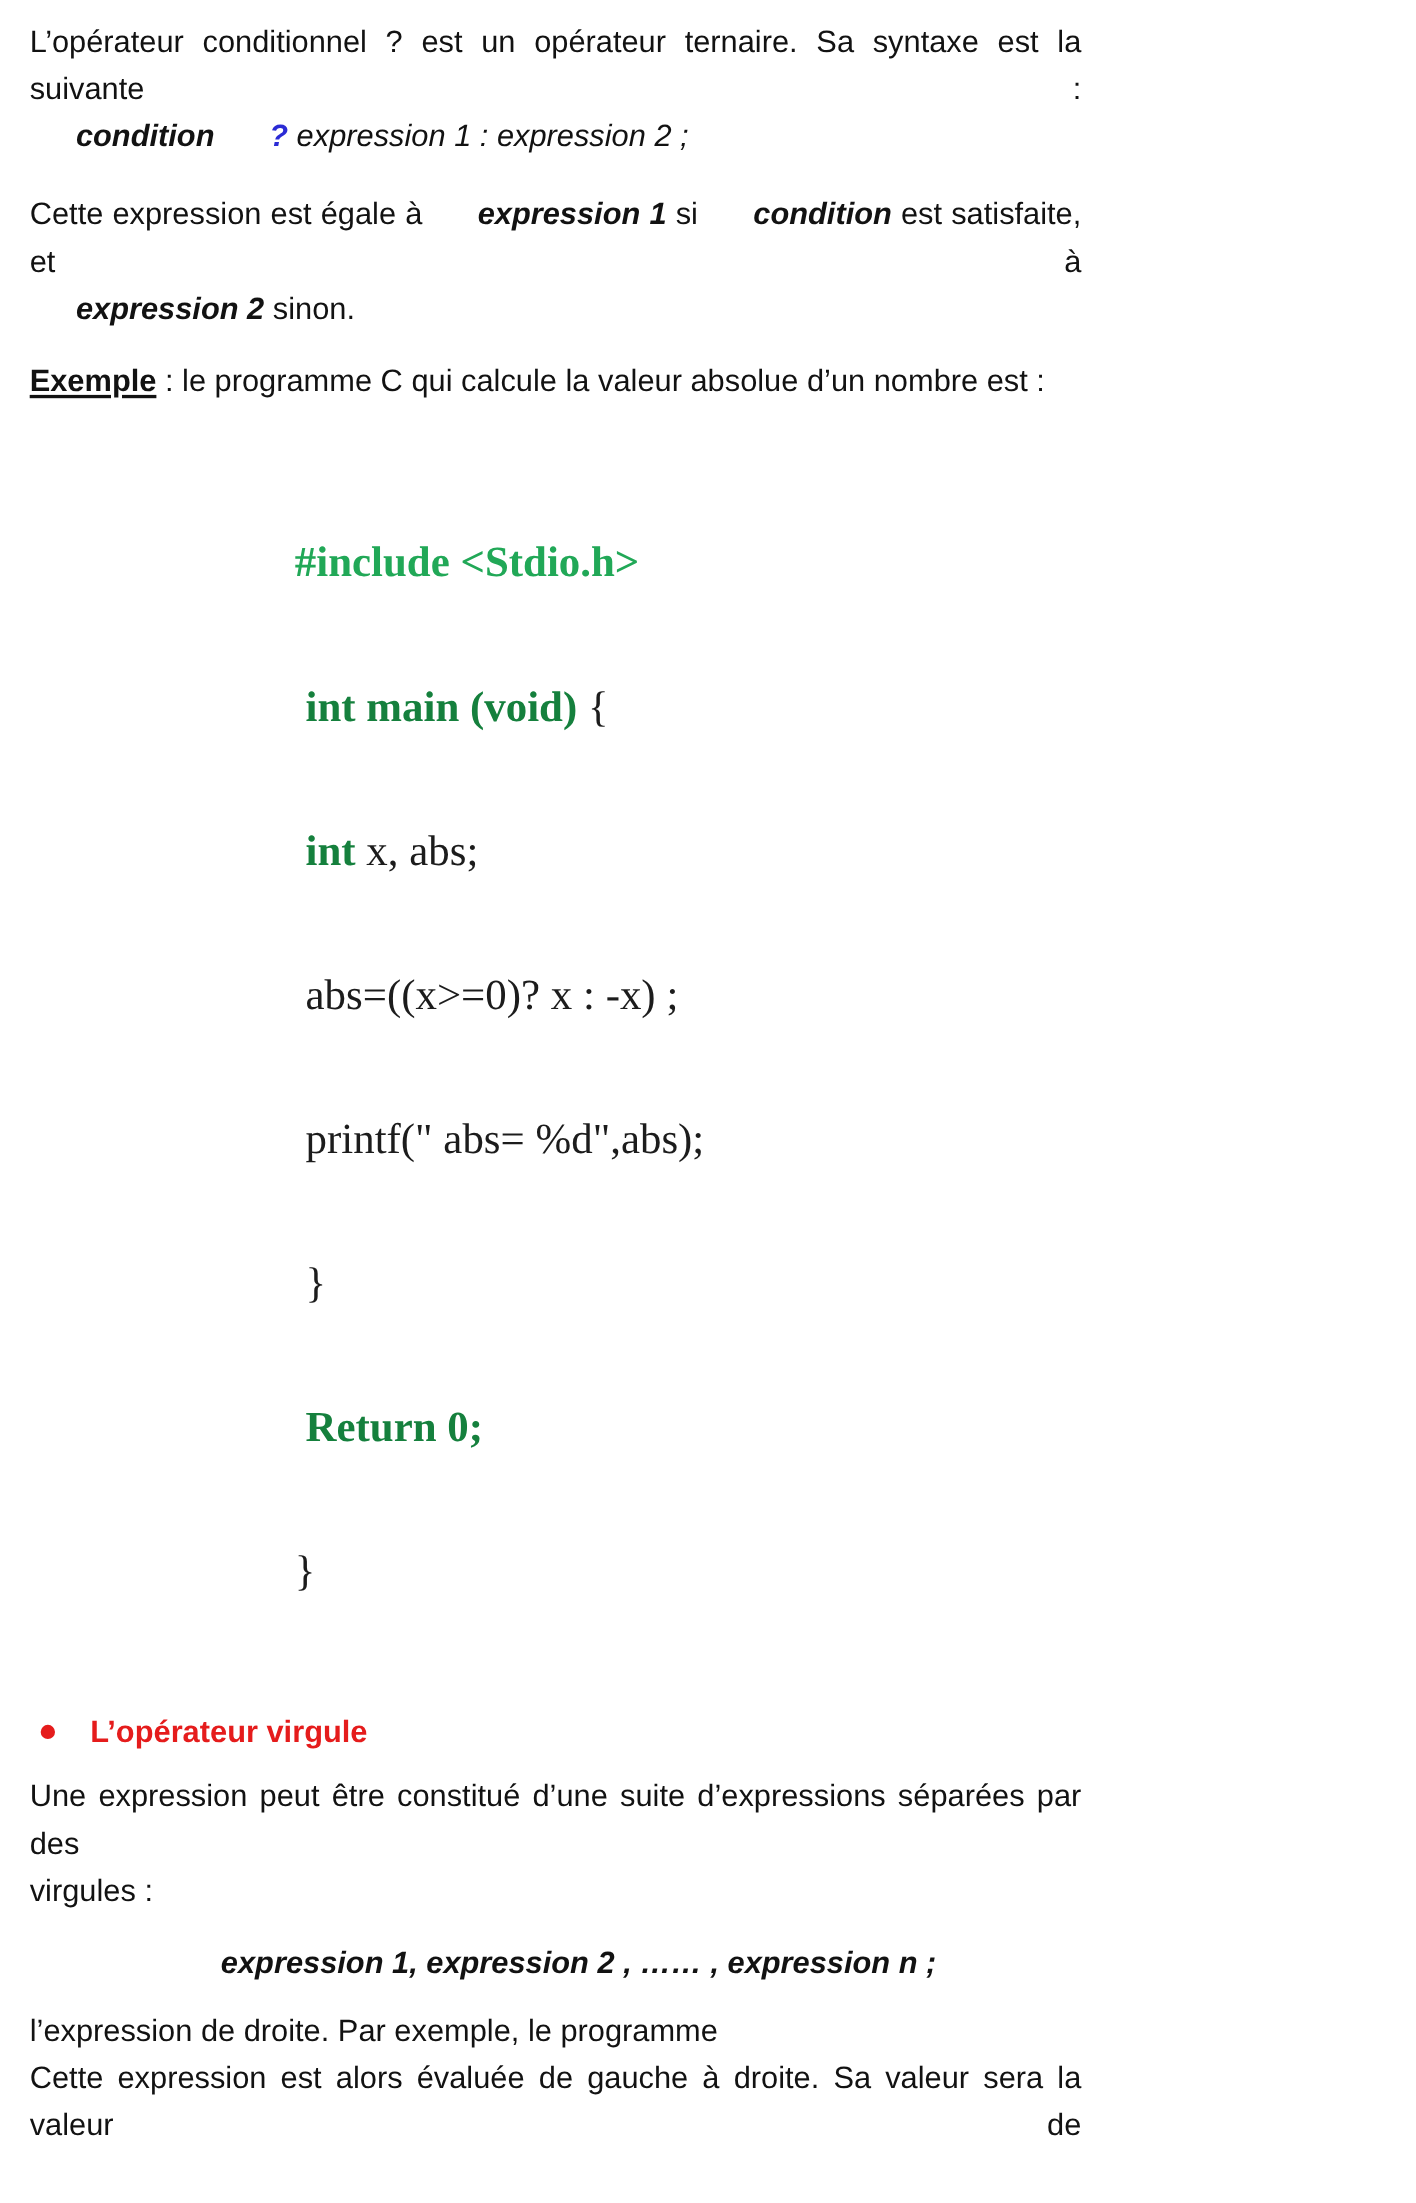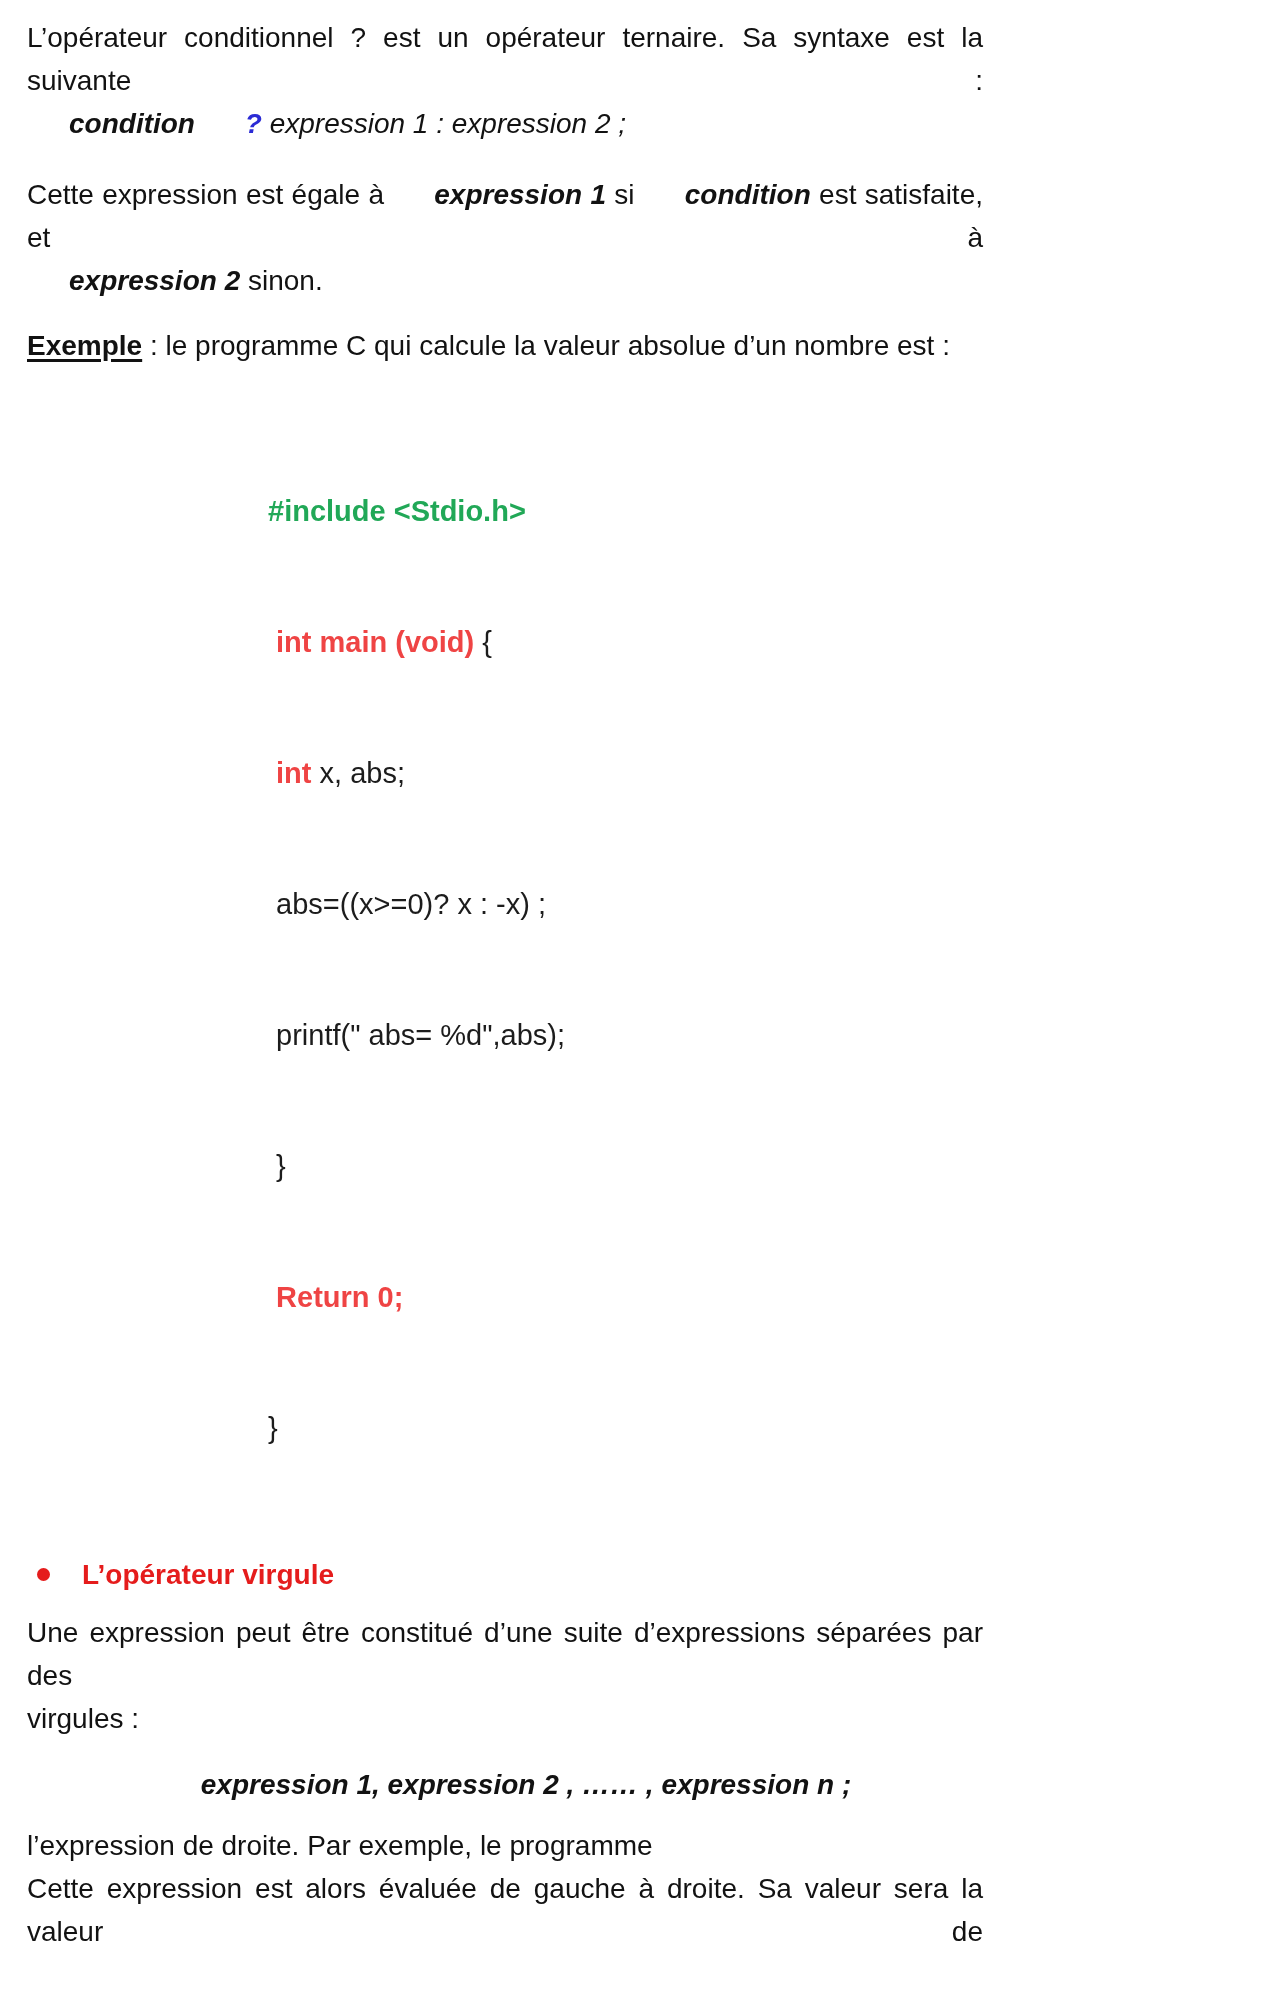--- a/index.html
+++ b/index.html
@@ -26,27 +26,27 @@
   .mt-p2{margin-top:28px;}
   .mt-ex{margin-top:22px;}
   .mt-c1{margin-top:35px;}
   .mt-h1{margin-top:15px;}
   .mt-p3{margin-top:15px;}
   .mt-ctr{margin-top:23px;}
   .mt-p5{margin-top:18px;}
   .mt-c2{margin-top:26px;}
 
   .code{
-    font-family:Liberation Sans, sans-serif;
-    font-size:29px;line-height:44px;
+    font-family:Liberation Serif, serif;
+    font-size:39px;line-height:44px;
     white-space:pre;color:#1c1c1c;
   }
   .code-1{margin-left:241px;}
   .code-2{margin-left:130px;}
-  .code .kw{color:#ef4444;font-weight:bold;}
+  .code .kw{color:#15803d;font-weight:bold;}
   .code .inc{color:#21a857;font-weight:bold;}
 
   .h-row{display:flex;align-items:center;padding-left:10px;}
   .red-dot{width:13px;height:13px;border-radius:50%;background:#e51c1c;margin-right:32px;flex:0 0 13px;}
   .red-title{color:#e51c1c;font-weight:bold;line-height:43px;}
 </style>
 </head>
 <body>
 
 <div class="page">

